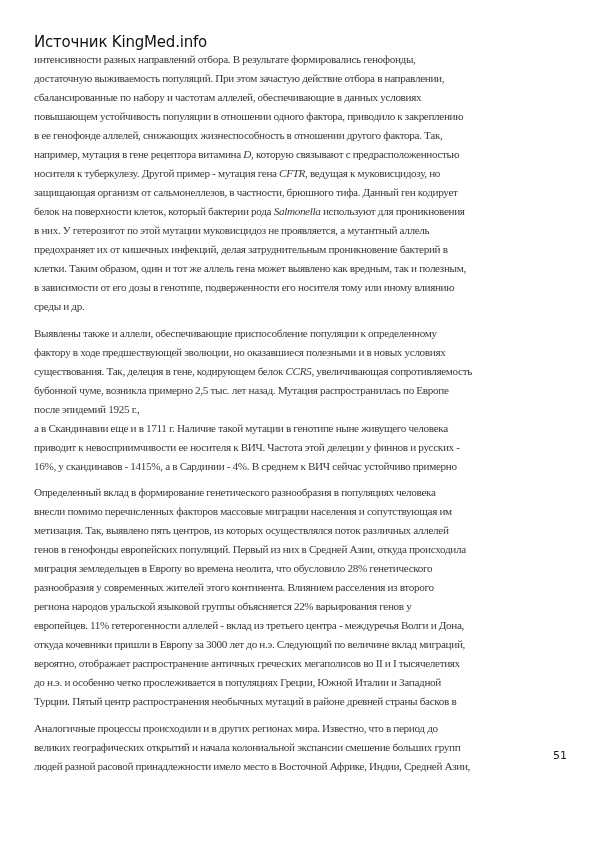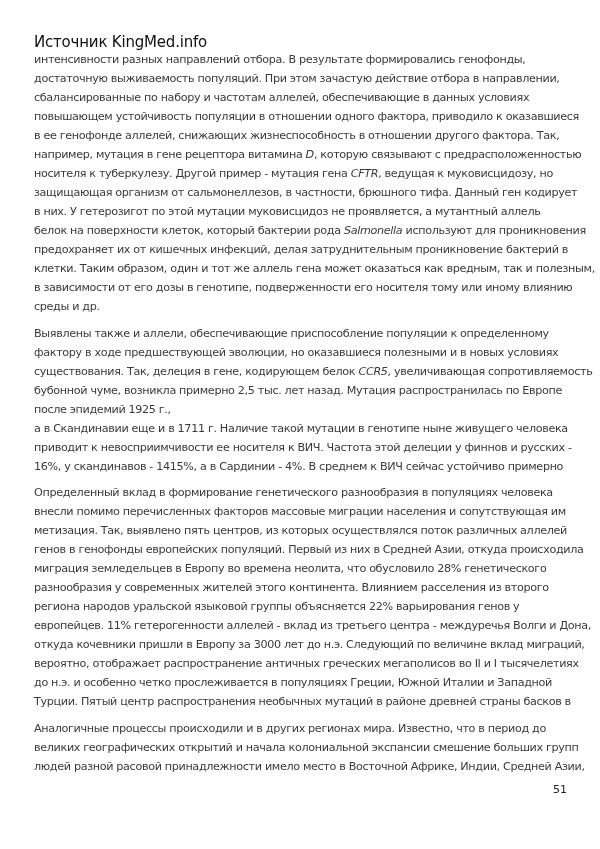--- a/index.html
+++ b/index.html
@@ -23,65 +23,66 @@
     .source {
       font-size: 15px;
       color: #111111;
       line-height: 15px;
       height: 15px;
       white-space: nowrap;
       letter-spacing: -0.2px;
     }
     .para {
       margin: 0 0 7.5px 0;
+      font-family: Liberation Serif, serif;
     }
     .para.tight {
       margin-bottom: 0;
     }
     .line {
       display: block;
       font-size: 11.2px;
       line-height: 19px;
       height: 19px;
       color: #3a3a3a;
       white-space: nowrap;
       letter-spacing: -0.35px;
       word-spacing: 0px;
     }
     .line i {
       font-style: italic;
     }
     .page-number {
       position: absolute;
       left: 553px;
-      top: 783px;
+      top: 749px;
       font-size: 11px;
       color: #222222;
       line-height: 14px;
     }
   </style>
 </head>
 <body>
 
 <div class="page">
   <div class="source">Источник KingMed.info</div>
   <div id="body-text">
       <div class="para">
         <span class="line"><span>интенсивности разных направлений отбора. В результате формировались генофонды,</span></span>
         <span class="line"><span>достаточную выживаемость популяций. При этом зачастую действие отбора в направлении,</span></span>
         <span class="line"><span>сбалансированные по набору и частотам аллелей, обеспечивающие в данных условиях</span></span>
-        <span class="line"><span>повышающем устойчивость популяции в отношении одного фактора, приводило к оказавшиеся</span></span>
+        <span class="line"><span>повышающем устойчивость популяции в отношении одного фактора, приводило к закреплению</span></span>
         <span class="line"><span>в ее генофонде аллелей, снижающих жизнеспособность в отношении другого фактора. Так,</span></span>
         <span class="line"><span>например, мутация в гене рецептора витамина </span><i>D</i><span>, которую связывают с предрасположенностью</span></span>
         <span class="line"><span>носителя к туберкулезу. Другой пример - мутация гена </span><i>CFTR</i><span>, ведущая к муковисцидозу, но</span></span>
         <span class="line"><span>защищающая организм от сальмонеллезов, в частности, брюшного тифа. Данный ген кодирует</span></span>
+        <span class="line"><span>белок на поверхности клеток, который бактерии рода </span><i>Salmonella</i><span> используют для проникновения</span></span>
         <span class="line"><span>в них. У гетерозигот по этой мутации муковисцидоз не проявляется, а мутантный аллель</span></span>
-        <span class="line"><span>белок на поверхности клеток, который бактерии рода </span><i>Salmonella</i><span> используют для проникновения</span></span>
         <span class="line"><span>предохраняет их от кишечных инфекций, делая затруднительным проникновение бактерий в</span></span>
-        <span class="line"><span>клетки. Таким образом, один и тот же аллель гена может оказаться как вредным, так и полезным,</span></span>
+        <span class="line"><span>клетки. Таким образом, один и тот же аллель гена может выявлено как вредным, так и полезным,</span></span>
         <span class="line"><span>в зависимости от его дозы в генотипе, подверженности его носителя тому или иному влиянию</span></span>
         <span class="line"><span>среды и др.</span></span>
       </div>
       <div class="para">
         <span class="line"><span>Выявлены также и аллели, обеспечивающие приспособление популяции к определенному</span></span>
         <span class="line"><span>фактору в ходе предшествующей эволюции, но оказавшиеся полезными и в новых условиях</span></span>
         <span class="line"><span>существования. Так, делеция в гене, кодирующем белок </span><i>CCR5</i><span>, увеличивающая сопротивляемость</span></span>
         <span class="line"><span>бубонной чуме, возникла примерно 2,5 тыс. лет назад. Мутация распространилась по Европе</span></span>
         <span class="line"><span>после эпидемий 1925 г.,</span></span>
         <span class="line"><span>а в Скандинавии еще и в 1711 г. Наличие такой мутации в генотипе ныне живущего человека</span></span>

